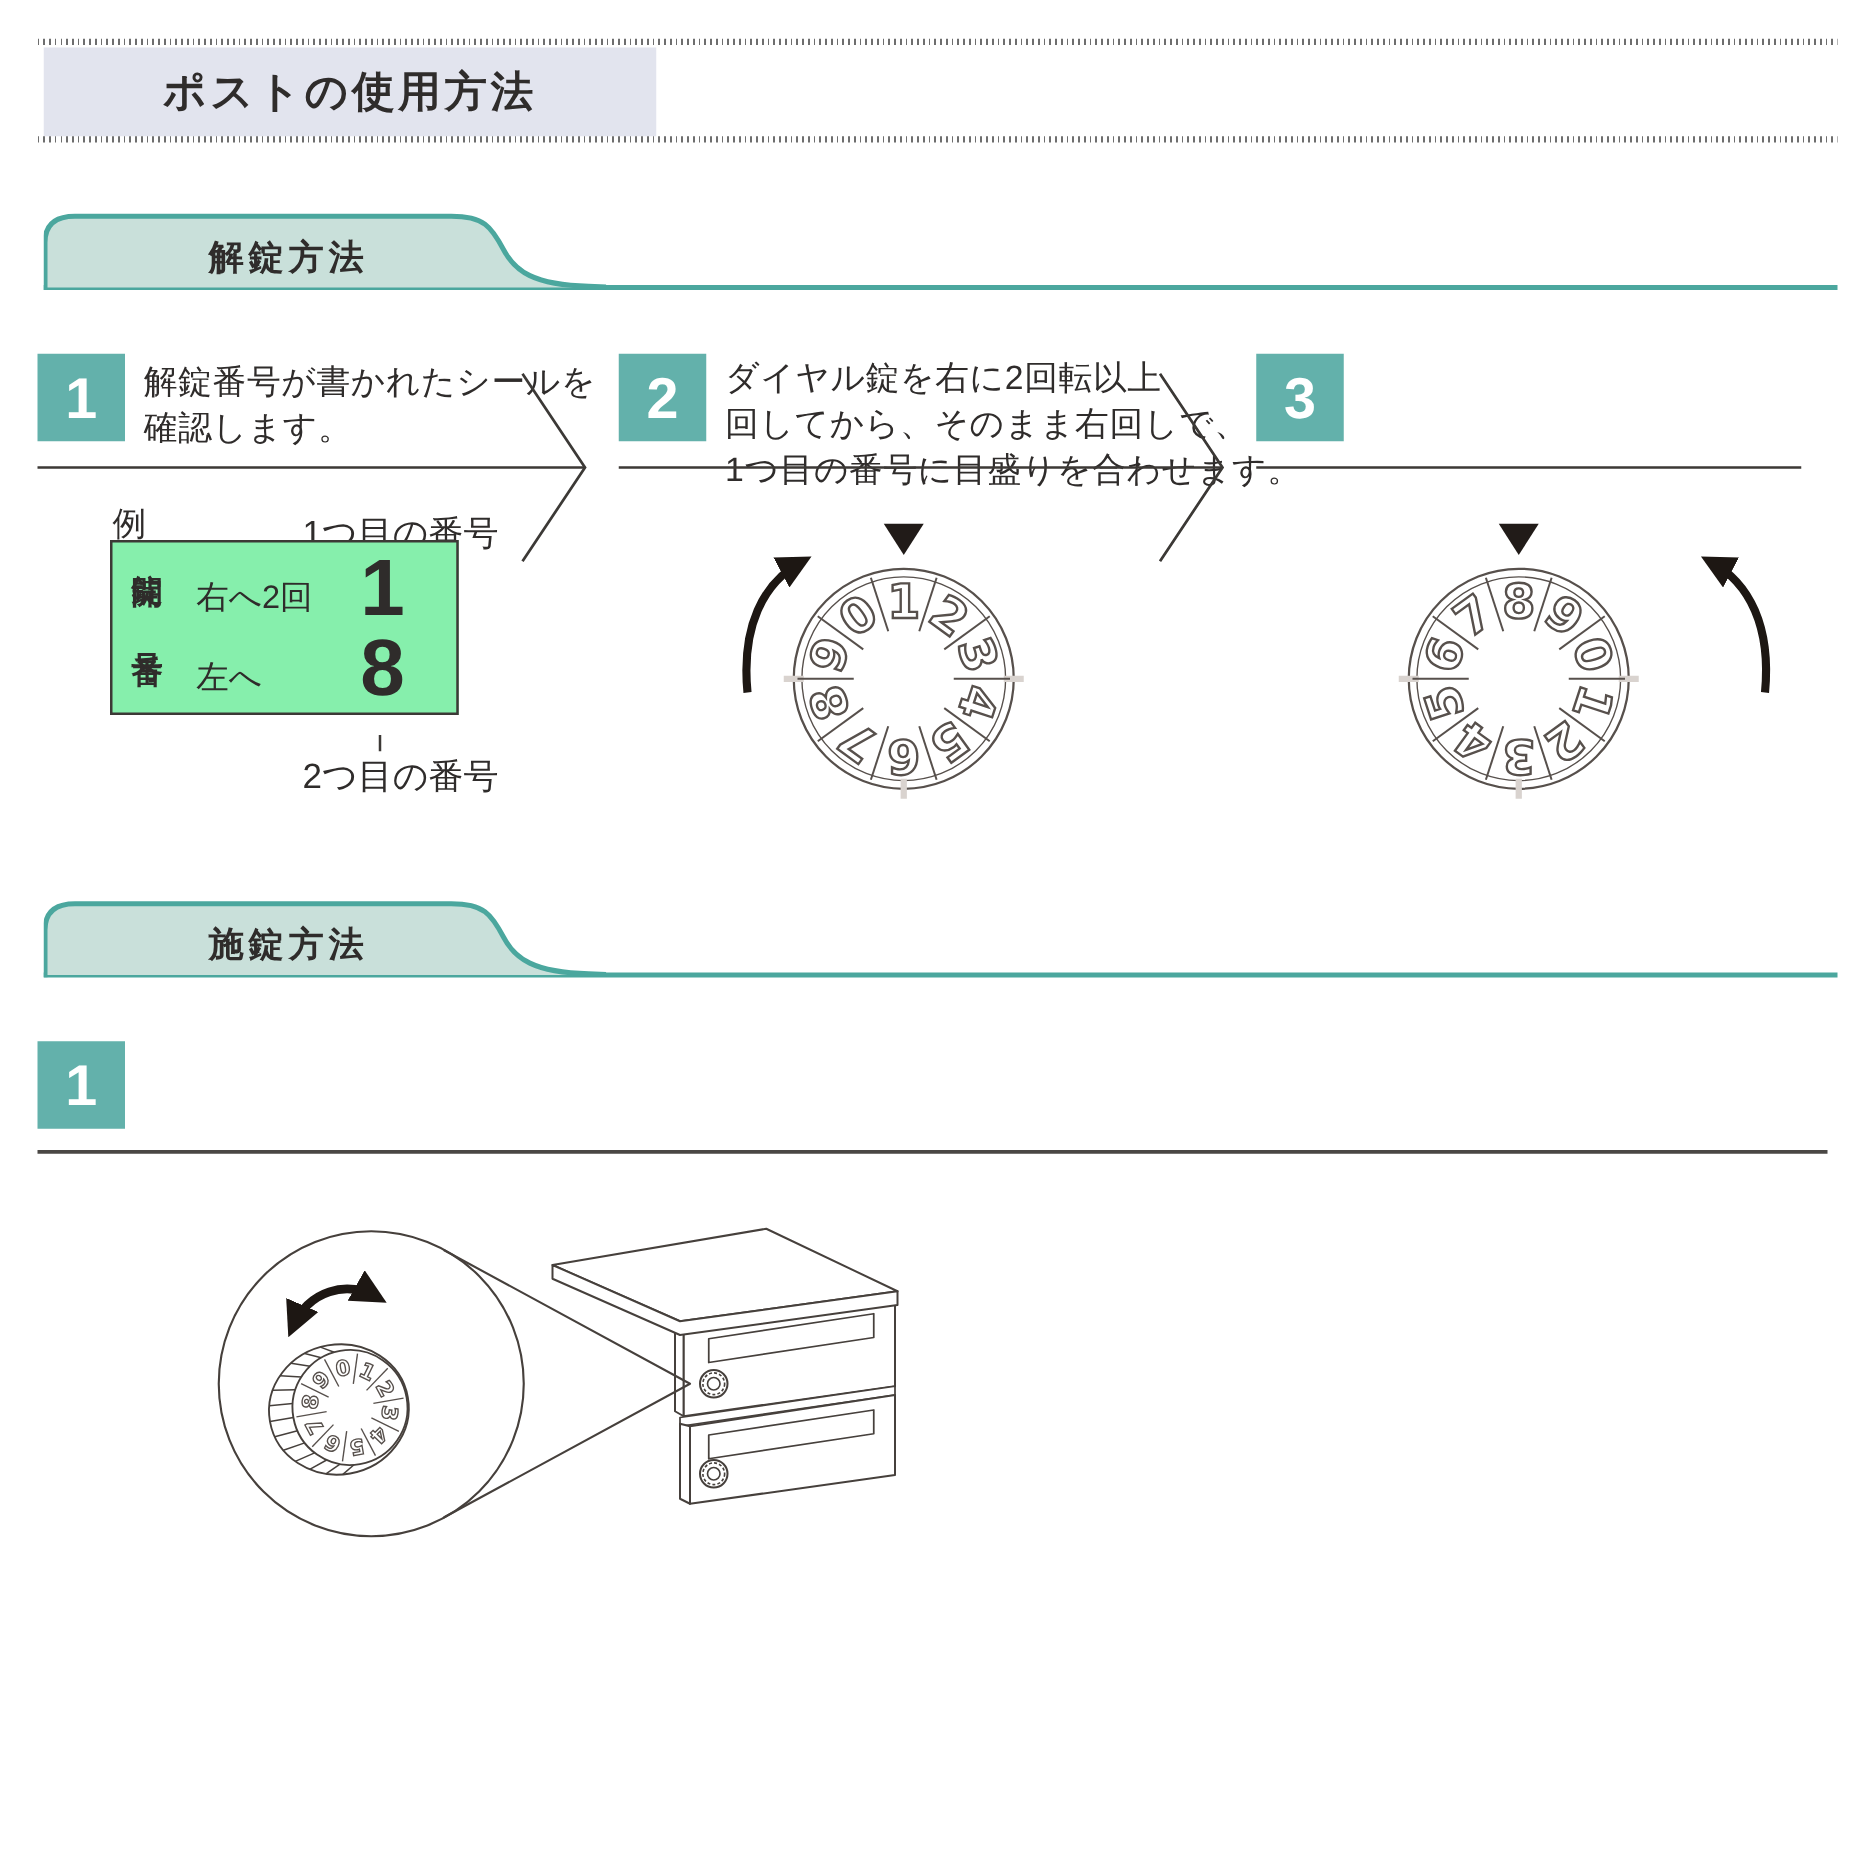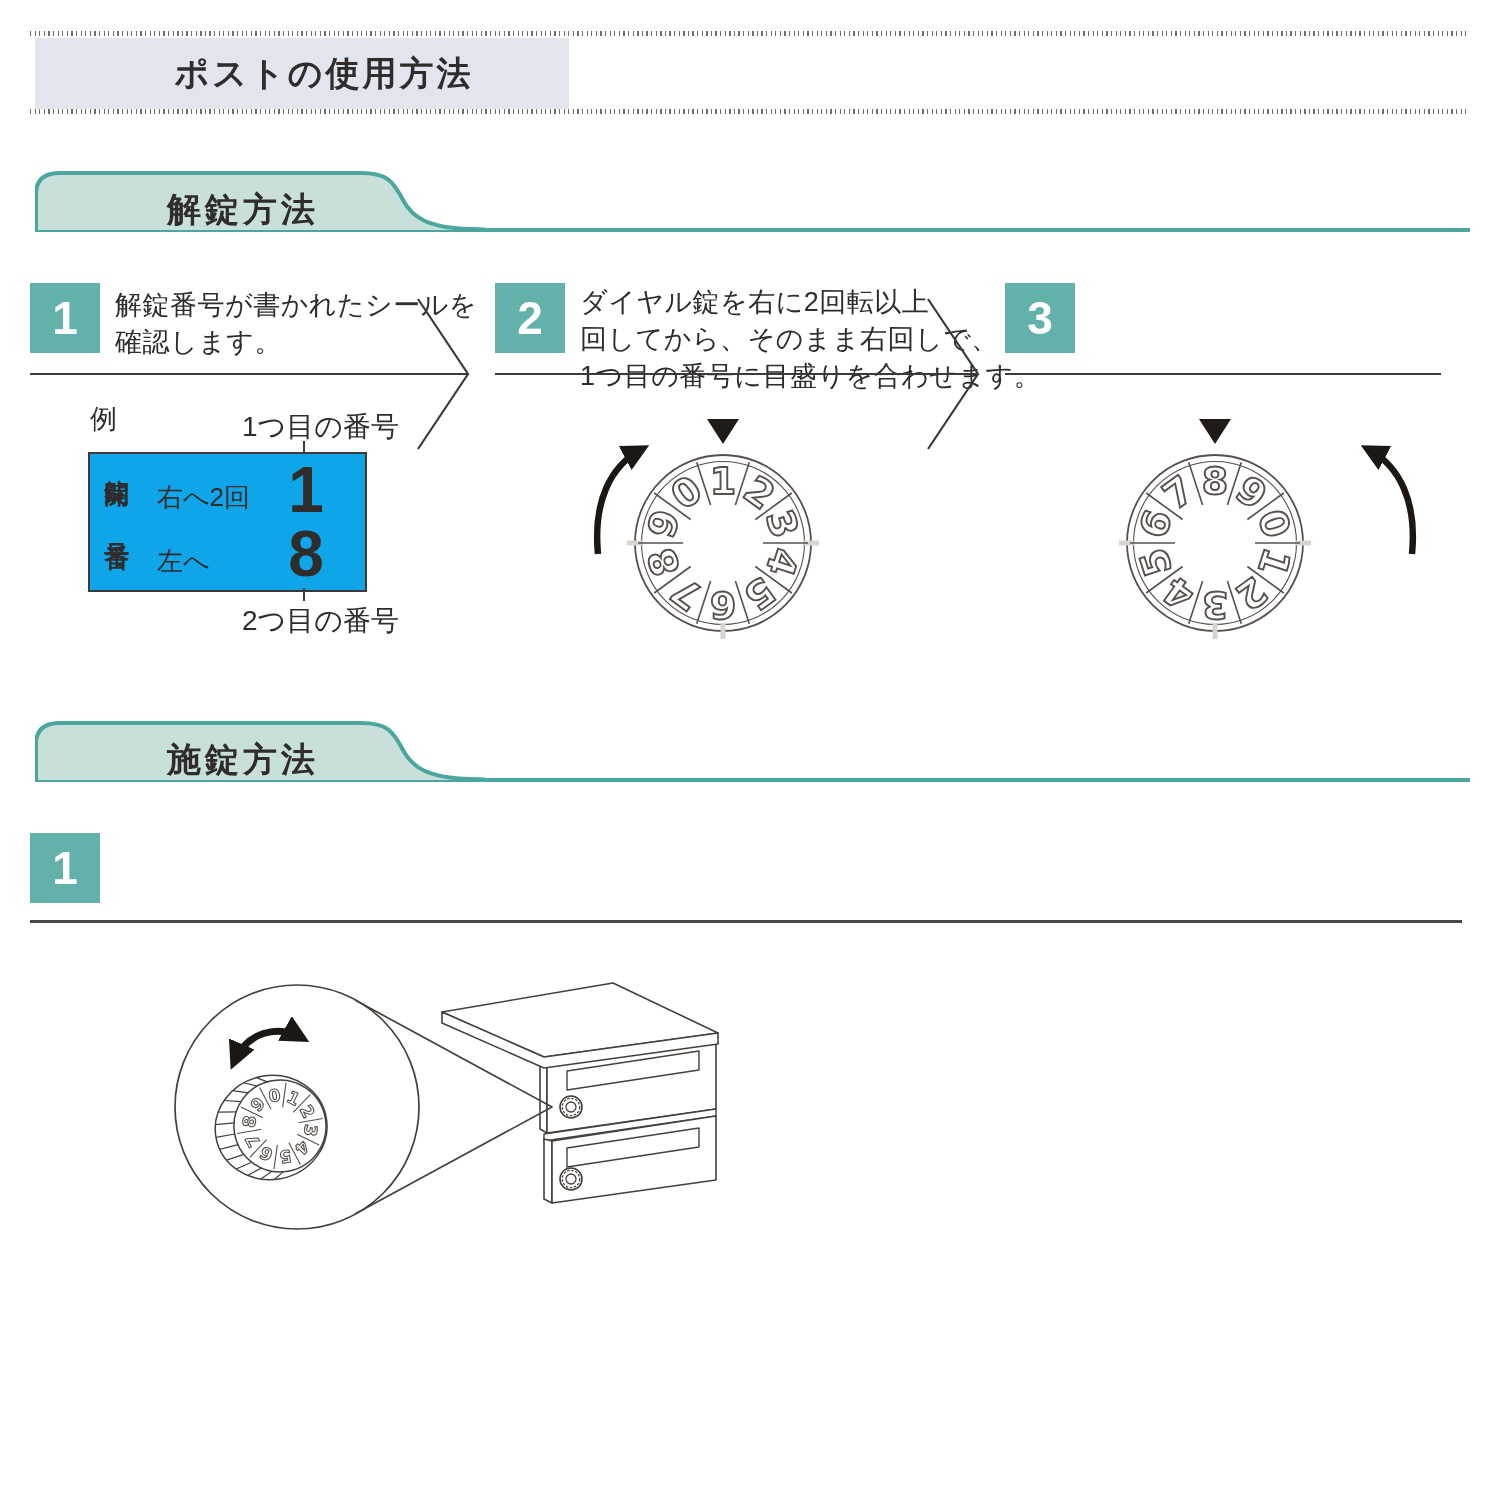--- a/index.html
+++ b/index.html
@@ -1,41 +1,41 @@
 <!DOCTYPE html>
 <html><head>
 <meta charset="utf-8">
 <style>
   html,body{margin:0;padding:0;background:#fff;}
   .page{position:relative;width:1500px;height:1500px;background:#fff;overflow:hidden;
         font-family:"Liberation Sans","DejaVu Sans",sans-serif;color:#2f2c2b;}
   .dotted-rule{position:absolute;left:30px;width:1440px;height:5px;
         background:repeating-linear-gradient(90deg,#6e6e6e 0,#6e6e6e 1.3px,transparent 1.3px,transparent 4.6px);}
   .header-box{position:absolute;left:35px;top:38px;width:490px;height:71px;background:#e2e4ee;
-        display:flex;align-items:center;justify-content:center;padding-left:44px;}
+        display:flex;align-items:center;justify-content:center;}
   .header-title{font-size:34px;font-weight:700;letter-spacing:3px;}
   .header-subtitle{position:absolute;left:585px;top:60px;font-size:28px;letter-spacing:1px;}
   .tab-rule{position:absolute;left:35px;width:1435px;height:4px;background:#4ba79e;}
   .tab-shape{position:absolute;left:35px;}
-  .tab-label{position:absolute;left:167px;font-size:34px;font-weight:700;letter-spacing:4px;}
+  .tab-label{position:absolute;left:167px;font-size:28px;font-weight:700;letter-spacing:4px;}
   .badge{position:absolute;width:70px;height:70px;background:#63b1ab;color:#fff;
         font-size:46px;font-weight:700;display:flex;align-items:center;justify-content:center;}
   .step-text{position:absolute;font-size:27px;line-height:37px;letter-spacing:.5px;}
   .step-text span{display:block;}
   .bl{position:absolute;top:373px;height:2px;background:#3c3936;}
   .chev{position:absolute;top:295px;}
   .dial-block{position:absolute;top:410px;width:330px;height:240px;}
   .dial-digit{font-family:"DejaVu Sans",sans-serif;font-weight:bold;font-size:38px;
         fill:#fff;stroke:#57504c;stroke-width:1.9px;text-anchor:middle;dominant-baseline:central;}
   .knob-digit{font-family:"DejaVu Sans",sans-serif;font-weight:bold;font-size:17px;
         fill:#fff;stroke:#57504c;stroke-width:1.1px;text-anchor:middle;dominant-baseline:central;}
   .ex-caption{position:absolute;left:90px;top:401px;font-size:27px;}
   .ex-label{position:absolute;font-size:28px;}
   .ex-tick{position:absolute;left:303px;width:2px;background:#3c3936;}
-  .ex-box{position:absolute;left:88px;top:452px;width:275px;height:136px;border:2px solid #3c3936;background:#0ea5e9;}
+  .ex-box{position:absolute;left:88px;top:432px;width:275px;height:136px;border:2px solid #3c3936;background:#86efac;}
   .vtext{position:absolute;left:14px;writing-mode:vertical-rl;text-orientation:upright;
         font-weight:700;font-size:25px;line-height:1.05;letter-spacing:-2px;}
   .ex-action{position:absolute;left:67px;font-size:26px;}
   .ex-digit{position:absolute;left:166px;width:100px;text-align:center;font-size:64px;font-weight:700;line-height:1;}
   .lock-rule{position:absolute;left:30px;top:920px;width:1432px;height:3px;background:#4a4744;}
   .illu{position:absolute;left:150px;top:960px;}
   .la{fill:#fff;stroke:#46403c;stroke-width:1.6;stroke-linejoin:round;}
   .la-thin{fill:none;stroke:#46403c;stroke-width:1.3;}
 </style>
 </head>

